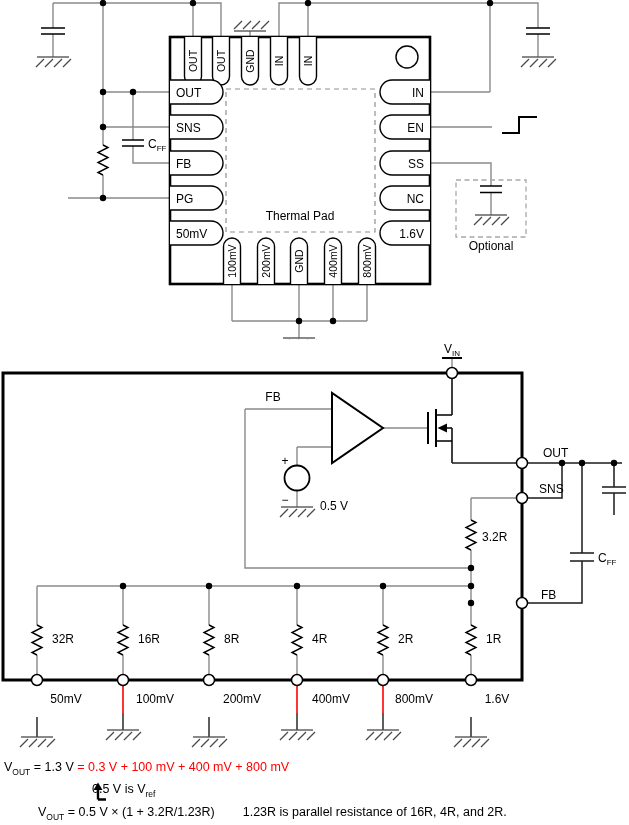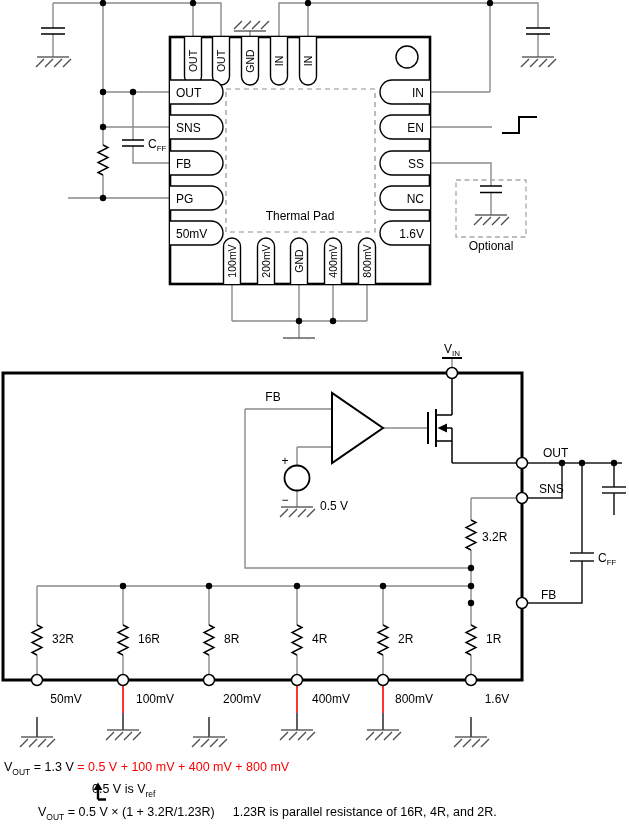--- a/index.html
+++ b/index.html
@@ -8,21 +8,21 @@
   svg{position:absolute;left:0;}
   #pkg-svg{top:0;}
   #blk-svg{top:340px;}
   svg text{font-family:"Liberation Sans", sans-serif;fill:#000;}
   .lbl{font-size:12px;}
   .lbl11{font-size:10.5px;}
   .sub{font-size:8px;}
   .formula{position:absolute;font-size:12.5px;white-space:nowrap;}
   .formula sub{font-size:8.5px;}
   .red{color:#ff0000;}
-  .note-gap{margin-left:18px;}
+  .note-gap{margin-left:28px;}
   .arrow-svg{vertical-align:-4px;margin-right:4px;}
 </style>
 </head>
 <body>
 
 <div id="stage">
 
   <svg id="pkg-svg" width="629" height="340" viewBox="0 0 629 340">
 
     <g stroke="#8a8a8a" stroke-width="1.4" fill="none">
@@ -314,21 +314,21 @@
       <text class="lbl" x="66" y="363" text-anchor="middle">50mV</text>
       <text class="lbl" x="155" y="363" text-anchor="middle">100mV</text>
       <text class="lbl" x="242" y="363" text-anchor="middle">200mV</text>
       <text class="lbl" x="331" y="363" text-anchor="middle">400mV</text>
       <text class="lbl" x="414" y="363" text-anchor="middle">800mV</text>
       <text class="lbl" x="497" y="363" text-anchor="middle">1.6V</text>
     </g>
   </svg>
 
   <div class="formula" style="left:4px;top:760px">
-    <span>V</span><sub>OUT</sub><span> = 1.3 V </span><span class="red">= 0.5 V + 100 mV + 400 mV + 800 mV</span>
+    <span>V</span><sub>OUT</sub><span> = 1.3 V </span><span class="red">= 0.3 V + 100 mV + 400 mV + 800 mV</span>
   </div>
 
   <div class="formula" style="left:92px;top:782px">
     <svg class="arrow-svg" width="15" height="19" viewBox="0 0 15 19">
       <path d="M6 17.5 H14 M6 17.5 V6" stroke="#000" stroke-width="2.4" fill="none"></path>
       <polygon points="6,0.5 1.5,8 10.5,8" fill="#000"></polygon>
     </svg><span>0.5 V is V</span><sub>ref</sub>
   </div>
 
   <div class="formula" style="left:38px;top:805px">

